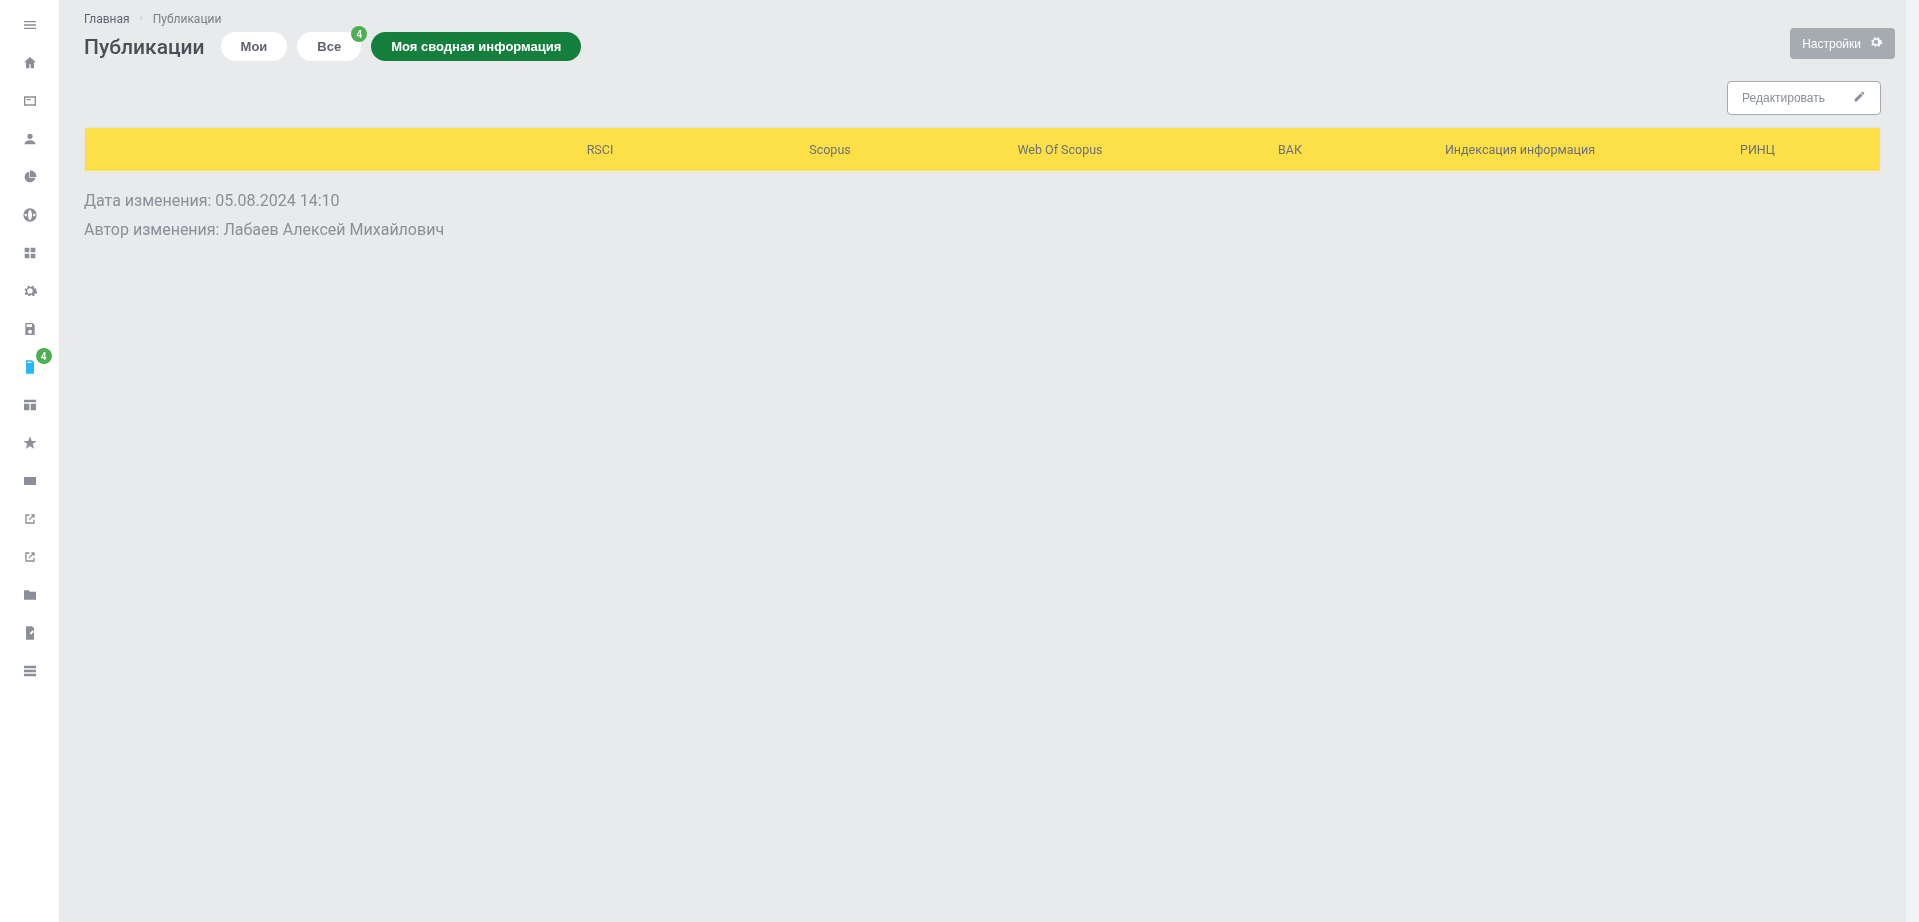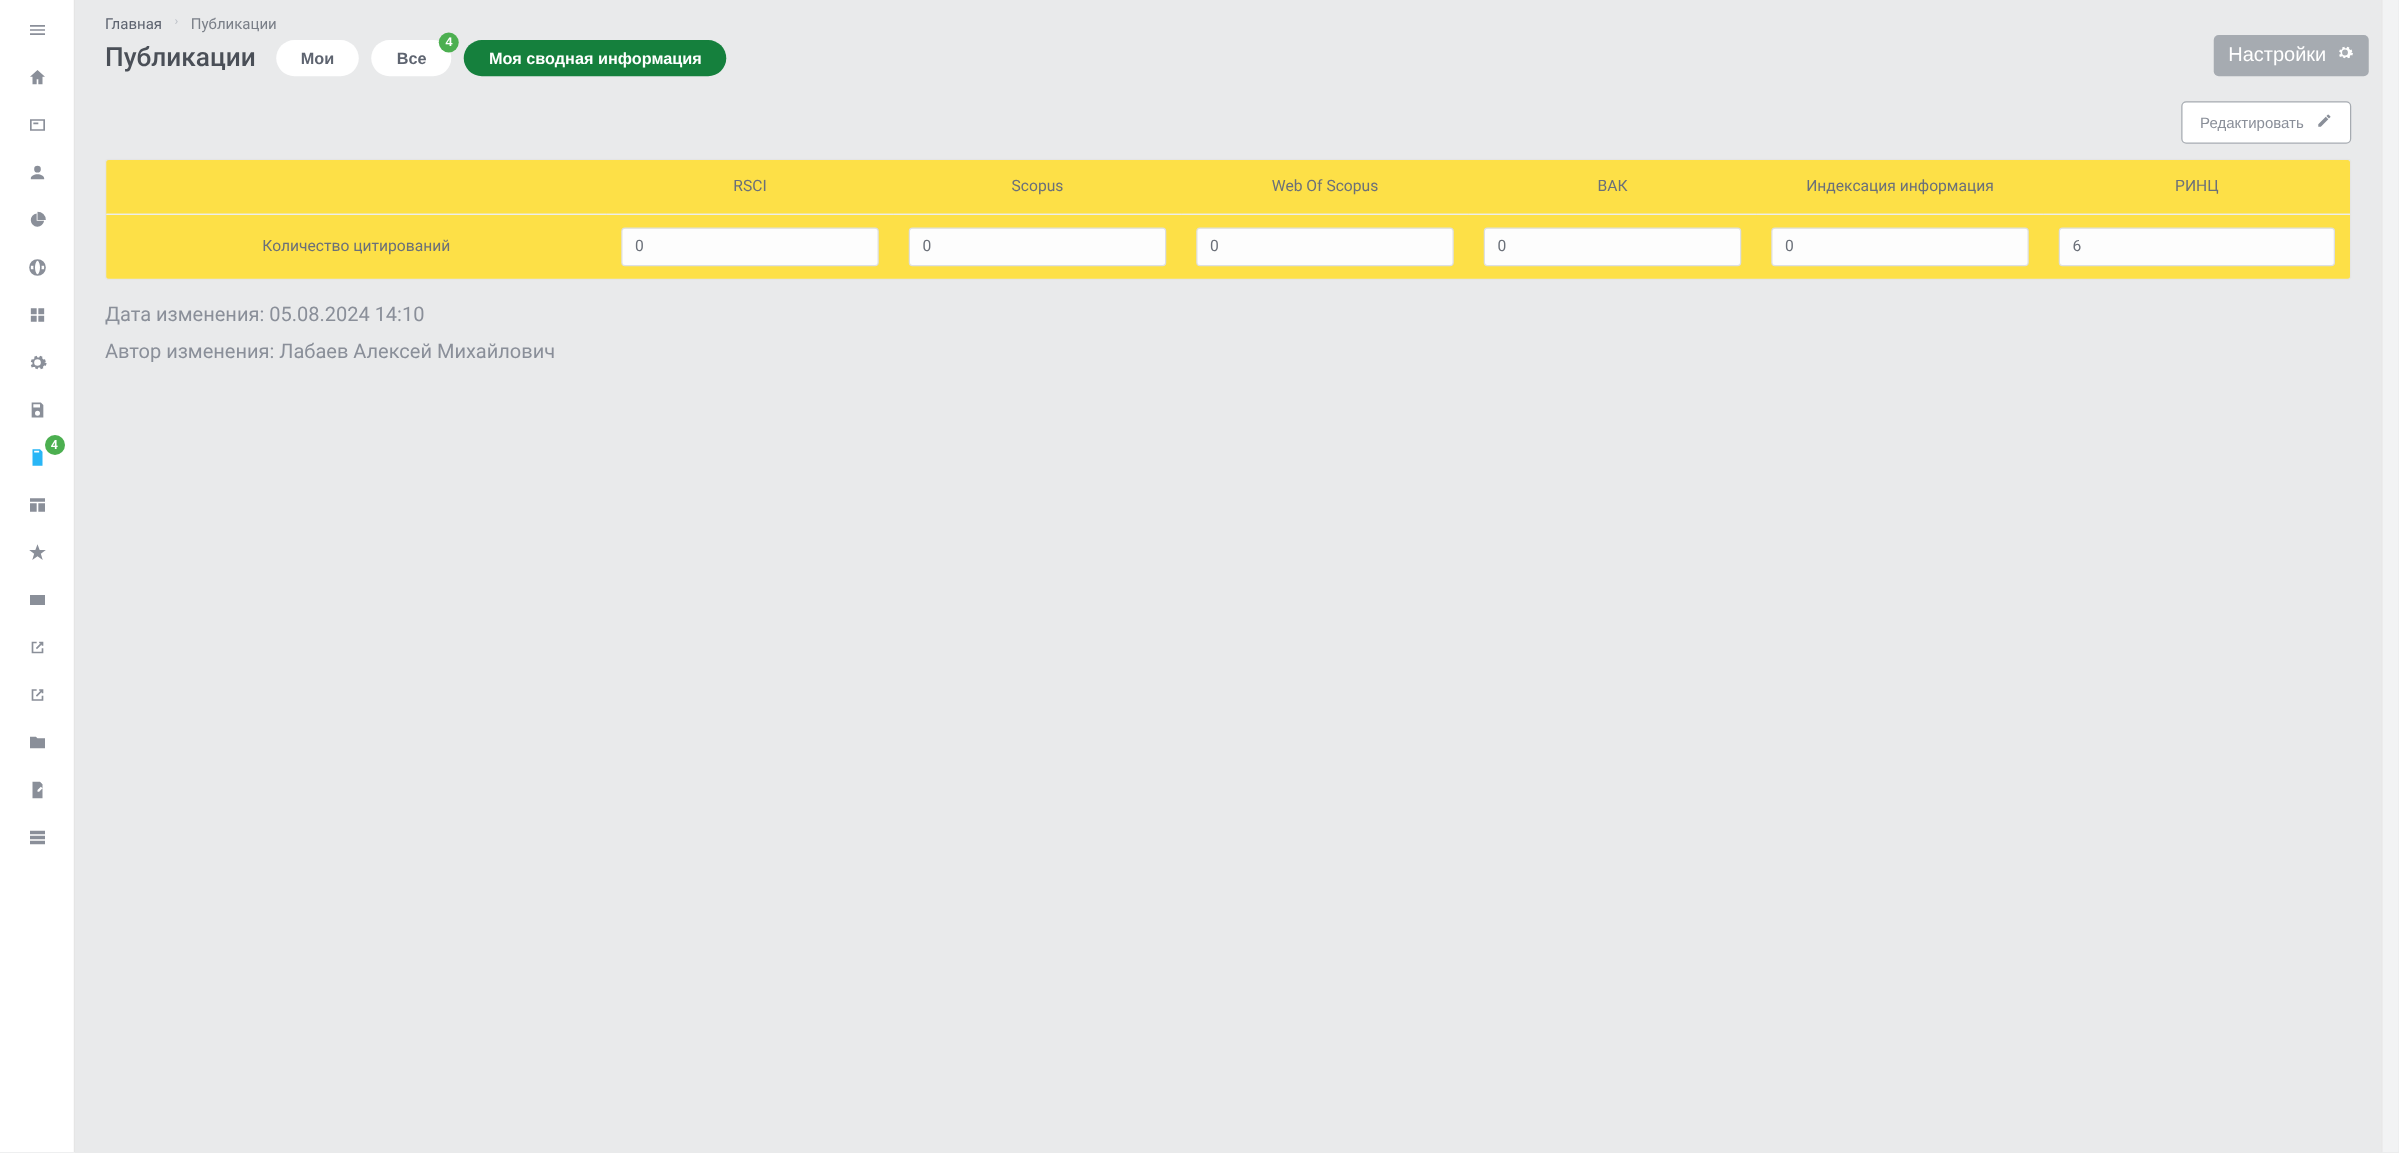--- a/index.html
+++ b/index.html
@@ -126,21 +126,21 @@
 
 .settings-btn {
   position: absolute;
   top: 28px;
   right: 24px;
   background: #a6abb1;
   color: #ffffff;
   border: none;
   border-radius: 4px;
   padding: 7px 12px;
-  font-size: 16px;
+  font-size: 12px;
   font-weight: 500;
   cursor: pointer;
   display: flex;
   align-items: center;
   gap: 8px;
 }
 .settings-btn svg { width: 14px; height: 14px; fill: #ffffff; }
 
 .toolbar {
   display: flex;
@@ -151,21 +151,21 @@
   background: #ffffff;
   color: #8a8f99;
   border: 1px solid #a6abb1;
   border-radius: 4px;
   padding: 8px 14px;
   font-size: 12px;
   font-weight: 500;
   cursor: pointer;
   display: flex;
   align-items: center;
-  gap: 10px;
+  gap: 28px;
 }
 .edit-btn svg { width: 13px; height: 13px; fill: currentColor; }
 
 
 .table-wrap {
   background: #fde047;
   border: 1px solid #e5e5e5;
   border-radius: 3px;
   overflow: hidden;
 }
@@ -367,29 +367,20 @@
           <th></th>
           <th>RSCI</th>
           <th>Scopus</th>
           <th>Web Of Scopus</th>
           <th>ВАК</th>
           <th>Индексация информация</th>
           <th>РИНЦ</th>
         </tr>
       </thead>
       <tbody id="tbody">
-          <tr>
-            <td>Количество цитирований</td>
-            <td><input class="cell-input" disabled="" value="0" style=""></td>
-            <td><input class="cell-input" disabled="" value="0" style=""></td>
-            <td><input class="cell-input" disabled="" value="0" style=""></td>
-            <td><input class="cell-input" disabled="" value="0" style=""></td>
-            <td><input class="cell-input" disabled="" value="0" style=""></td>
-            <td><input class="cell-input" disabled="" value="6" style=""></td>
-          </tr>
         </tbody>
     </table>
   </div>
 
   <div class="meta">
     <div>
       <span>Дата изменения:</span>
       <span>05.08.2024 14:10</span>
     </div>
     <div>

